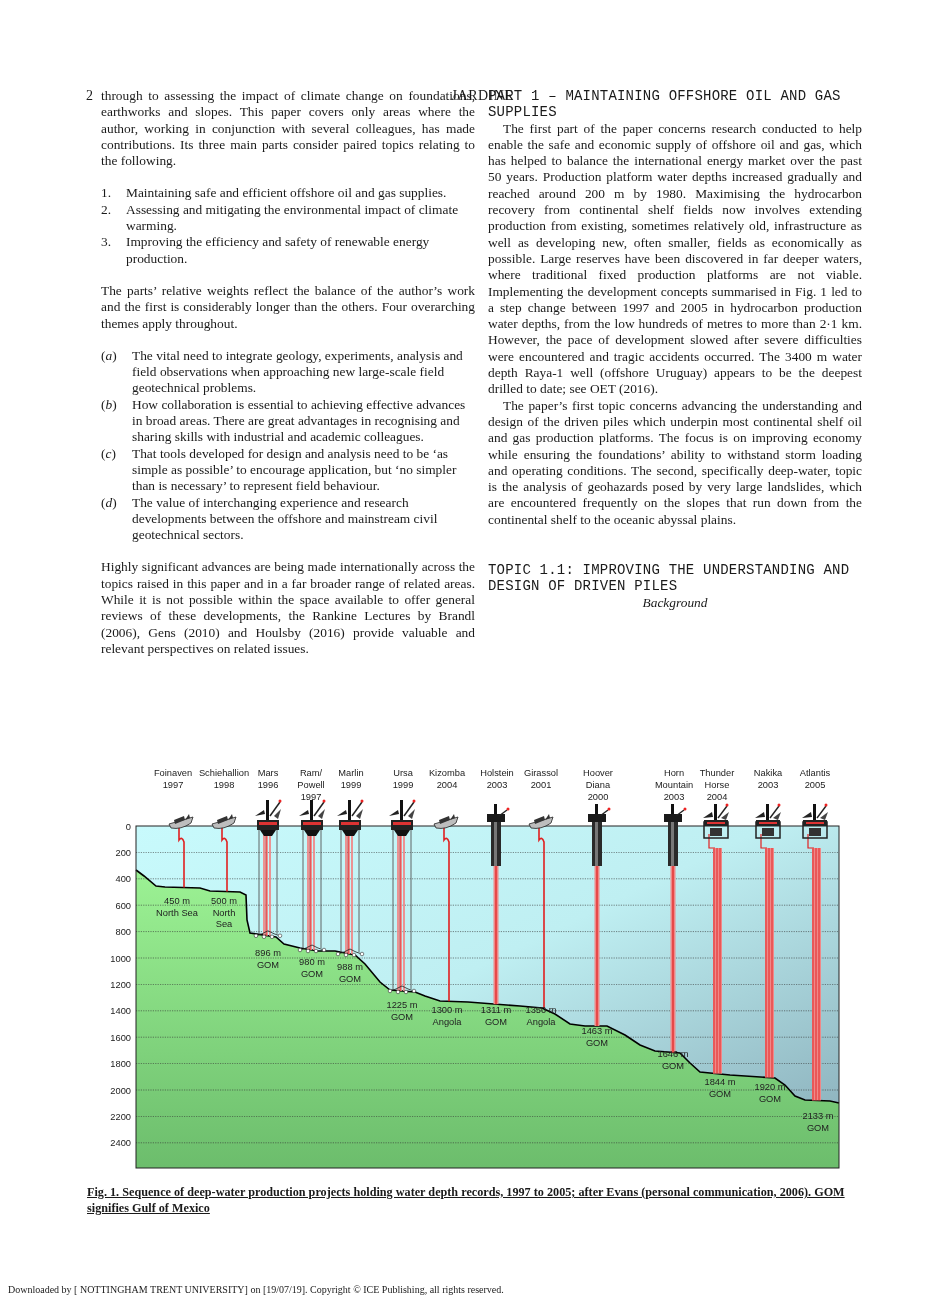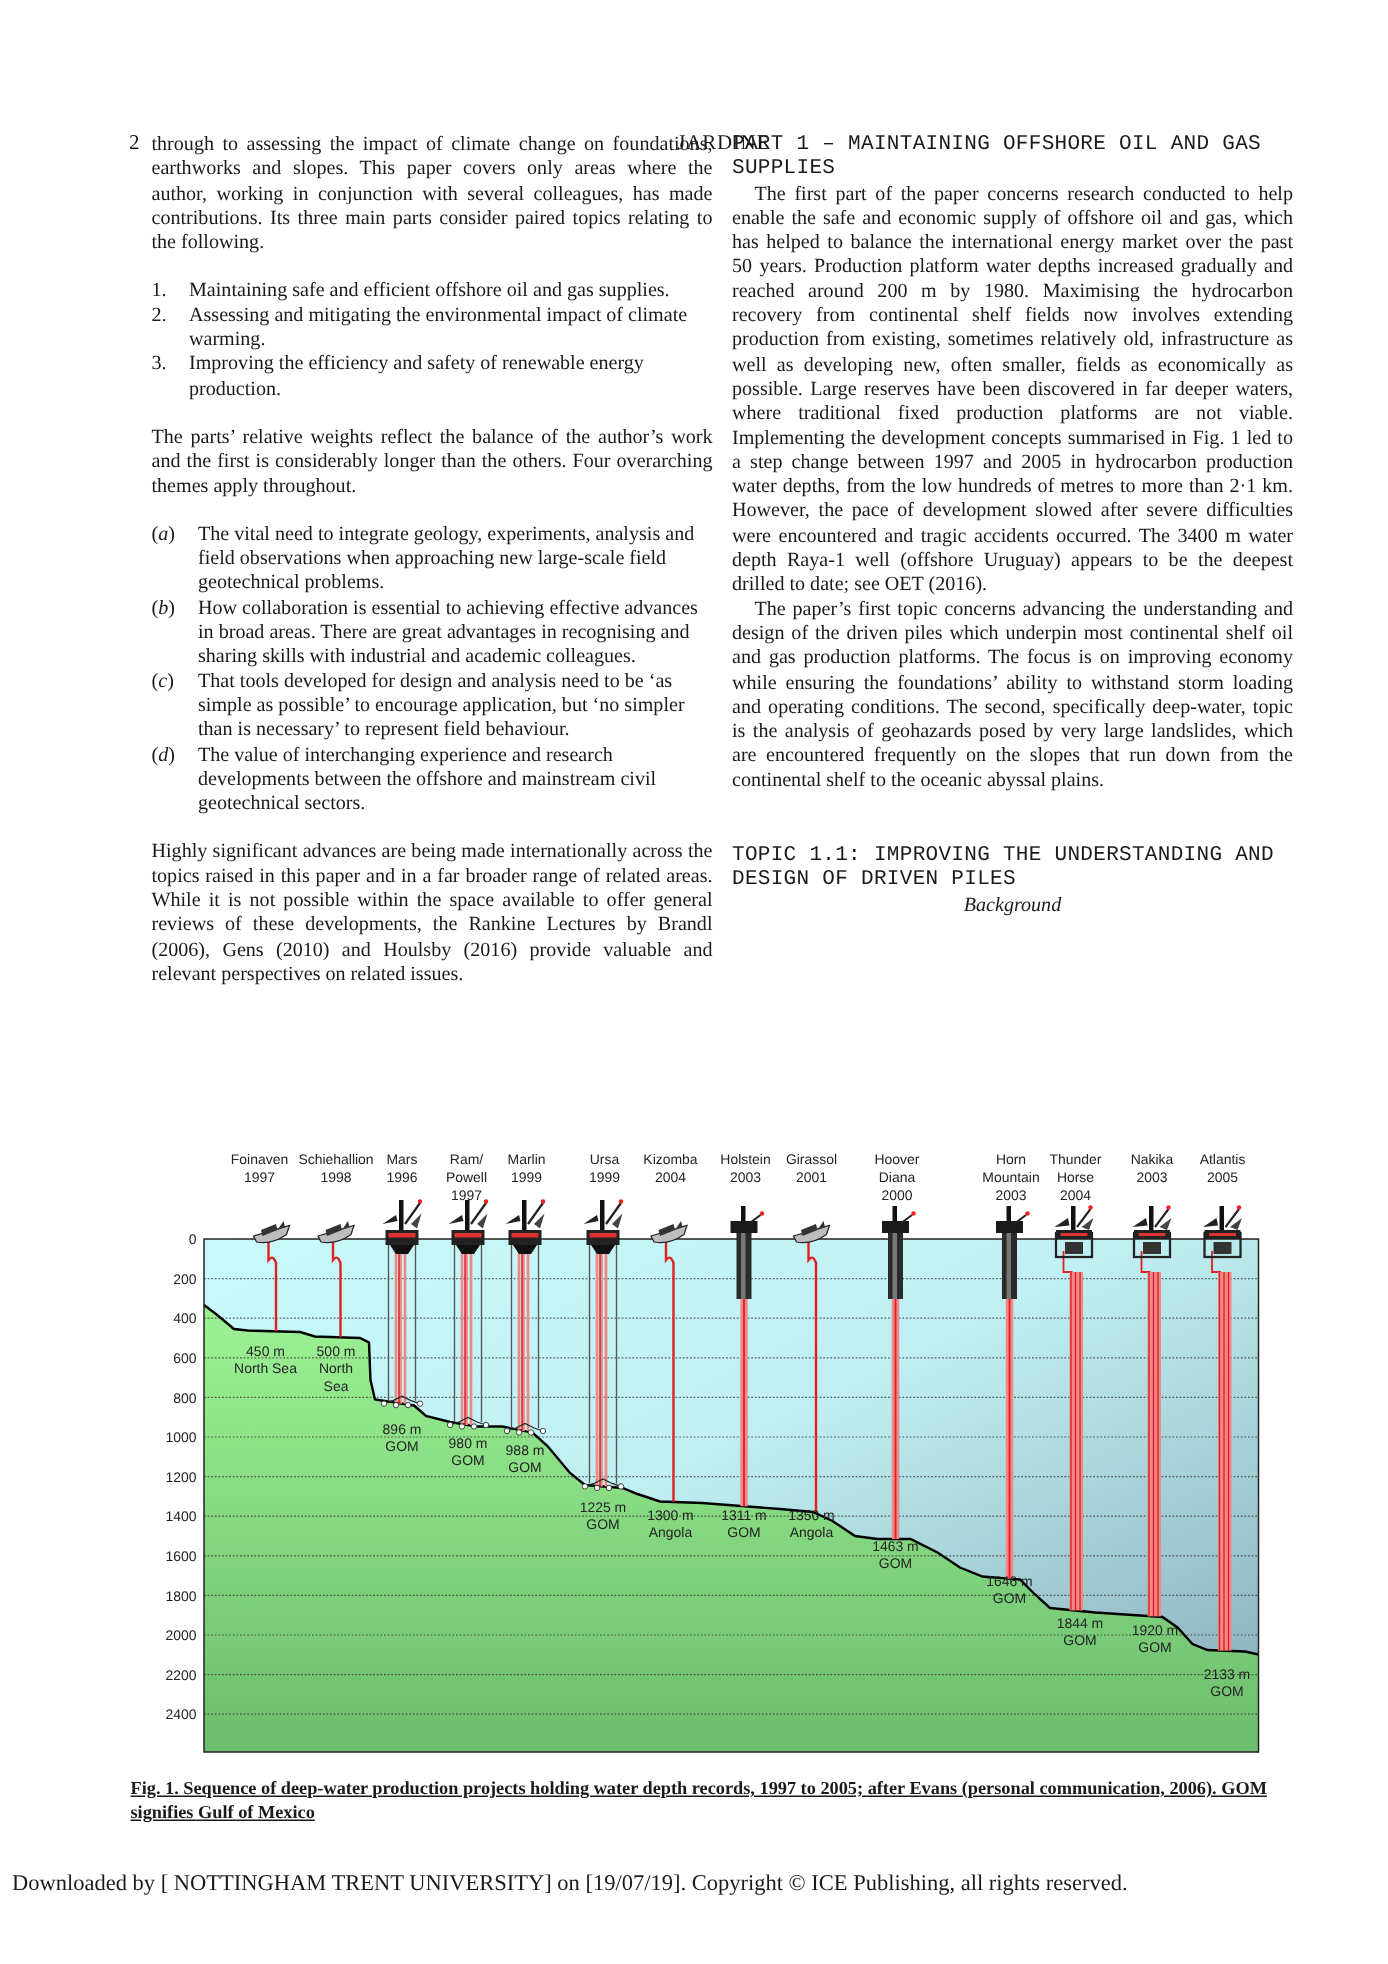--- a/index.html
+++ b/index.html
@@ -17,21 +17,21 @@
   .alist li { padding-left: 31px; }
   .alist li .mk i { font-style: italic; }
   .indent { text-indent: 15px; }
   .head { text-align: left; font-size: 14px; letter-spacing: 0.2px; font-family: Liberation Mono, monospace; }
   .subhead { font-style: italic; text-align: center; }
 
   .figure { position: absolute; left: 80px; top: 760px; width: 780px; height: 420px; }
   .figure svg { position: absolute; left: 0; top: 0; }
   .fig-lbl { font-family: "Liberation Sans", "DejaVu Sans", sans-serif; font-size: 9.3px; fill: #222; }
   .caption { position: absolute; left: 87px; top: 1185px; width: 780px; font-size: 12.2px; line-height: 15.5px; font-weight: bold; text-decoration: underline; }
-  .footer { position: absolute; left: 8px; top: 1248px; font-size: 15px; }
+  .footer { position: absolute; left: 8px; top: 1284px; font-size: 10px; }
 </style>
 </head>
 <body>
 
 <div class="pagenum">2</div>
 <div class="runhead">JARDINE</div>
 
 <div class="col left">
   <p style="margin-top:0;">through to assessing the impact of climate change on foundations, earthworks and slopes. This paper covers only areas where the author, working in conjunction with several colleagues, has made contributions. Its three main parts consider paired topics relating to the following.</p>
   <div class="gap"></div>

